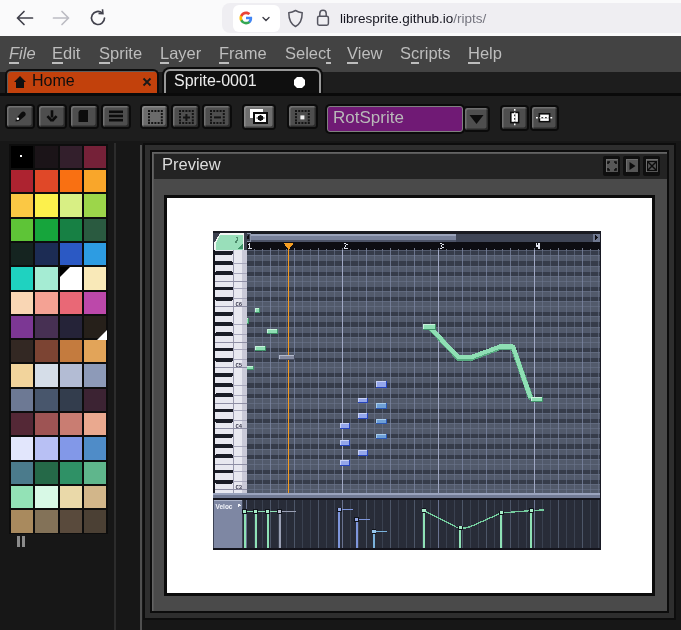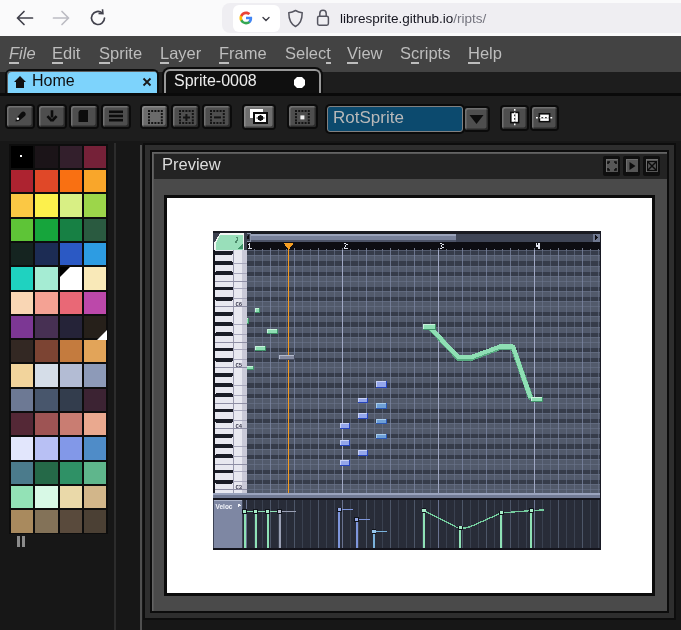--- a/index.html
+++ b/index.html
@@ -41,32 +41,32 @@
     <div class="abs" style="left:9px;top:44px;height:24px;font-size:16.5px;color:#bdbdbd;font-style:italic;"><span style="border-bottom:2px solid #bdbdbd;padding-bottom:0px;">F</span>ile</div>
     <div class="abs" style="left:52px;top:44px;height:24px;font-size:16.5px;color:#bdbdbd;"><span style="border-bottom:2px solid #bdbdbd;padding-bottom:0px;">E</span>dit</div>
     <div class="abs" style="left:99px;top:44px;height:24px;font-size:16.5px;color:#bdbdbd;"><span style="border-bottom:2px solid #bdbdbd;padding-bottom:0px;">S</span>prite</div>
     <div class="abs" style="left:160px;top:44px;height:24px;font-size:16.5px;color:#bdbdbd;"><span style="border-bottom:2px solid #bdbdbd;padding-bottom:0px;">L</span>ayer</div>
     <div class="abs" style="left:219px;top:44px;height:24px;font-size:16.5px;color:#bdbdbd;"><span style="border-bottom:2px solid #bdbdbd;padding-bottom:0px;">F</span>rame</div>
     <div class="abs" style="left:285px;top:44px;height:24px;font-size:16.5px;color:#bdbdbd;">Selec<span style="border-bottom:2px solid #bdbdbd;padding-bottom:0px;">t</span></div>
     <div class="abs" style="left:347px;top:44px;height:24px;font-size:16.5px;color:#bdbdbd;"><span style="border-bottom:2px solid #bdbdbd;padding-bottom:0px;">V</span>iew</div>
     <div class="abs" style="left:400px;top:44px;height:24px;font-size:16.5px;color:#bdbdbd;">S<span style="border-bottom:2px solid #bdbdbd;padding-bottom:0px;">c</span>ripts</div>
     <div class="abs" style="left:468px;top:44px;height:24px;font-size:16.5px;color:#bdbdbd;"><span style="border-bottom:2px solid #bdbdbd;padding-bottom:0px;">H</span>elp</div>
     <div class="abs" style="left:0;top:72px;width:681px;height:23px;background:#1d1d1d;"></div>
-<div class="abs" style="left:5px;top:69px;width:154px;height:26px;background:#7dd3fc;border:2px solid #0d0d0d;border-bottom:none;border-radius:6px 6px 0 0;box-sizing:border-box;box-shadow:inset 1px 1px 0 #5e5e5e;">
+<div class="abs" style="left:5px;top:69px;width:154px;height:26px;background:#c2410c;border:2px solid #0d0d0d;border-bottom:none;border-radius:6px 6px 0 0;box-sizing:border-box;box-shadow:inset 1px 1px 0 #5e5e5e;">
  <svg class="abs" style="left:6px;top:4px;" width="14" height="14" viewBox="0 0 14 14">
   <path d="M7 1 L13 7 L11 7 L11 13 L3 13 L3 7 L1 7 Z" fill="#101010"></path>
  </svg>
  <div class="abs" style="left:25px;top:1px;font-size:16px;color:#0e0e0e;">Home</div>
  <svg class="abs" style="left:133px;top:4px;" width="14" height="14" viewBox="0 0 14 14">
   <path d="M3.5 3.5 L10.5 10.5 M10.5 3.5 L3.5 10.5" stroke="#191919" stroke-width="1.8"></path>
  </svg>
 </div>
 
 <div class="abs" style="left:164px;top:69px;width:157px;height:26px;background:#0f0f0f;border:2px solid #989898;border-bottom:none;border-radius:6px 6px 0 0;box-sizing:border-box;box-shadow:0 0 0 2px #0d0d0d;">
- <div class="abs" style="left:8px;top:1px;font-size:16px;color:#ececec;">Sprite-0008</div>
+ <div class="abs" style="left:8px;top:1px;font-size:16px;color:#ececec;">Sprite-0001</div>
  <svg class="abs" style="left:127px;top:5px;" width="13" height="13" viewBox="0 0 13 13">
   <path d="M4 1 L9 1 L12 4 L12 9 L9 12 L4 12 L1 9 L1 4 Z" fill="#ffffff"></path>
  </svg>
 </div>
 <div class="abs" style="left:0;top:93px;width:681px;height:3px;background:#0a0a0a;"></div>
     <div class="abs" style="left:0;top:96px;width:681px;height:45px;background:#1d1d1d;"></div>
     <div class="abs" style="left:5px;top:104px;width:30px;height:25px;background:#4e4e4e;border:2px solid #0b0b0b;border-radius:4px;box-sizing:border-box;box-shadow:inset 1.5px 1.5px 0 rgba(255,255,255,0.20), inset -1.5px -1.5px 0 rgba(0,0,0,0.45);">
       <svg class="abs" style="left:5px;top:2px;" width="16" height="16" viewBox="0 0 16 16">
         <path d="M3.5 13.5 L4 10.5 L9.5 4.2 a2.6 2.6 0 0 1 3.7 3.6 L7 13 Z" fill="#0c0c0c"></path>
         <circle cx="5.8" cy="10.8" r="1.3" fill="#ffffff"></circle>
@@ -174,21 +174,21 @@
         <rect x="14.8" y="14" width="2" height="2" fill="#141414"></rect>
         <rect x="2" y="5.0" width="2" height="2" fill="#141414"></rect>
         <rect x="14.8" y="5.0" width="2" height="2" fill="#141414"></rect>
         <rect x="2" y="8.2" width="2" height="2" fill="#141414"></rect>
         <rect x="14.8" y="8.2" width="2" height="2" fill="#141414"></rect>
         <rect x="2" y="11.4" width="2" height="2" fill="#141414"></rect>
         <rect x="14.8" y="11.4" width="2" height="2" fill="#141414"></rect>
         <rect x="7.4" y="7.4" width="4" height="4" fill="#f2f2f2"></rect>
       </svg>
     </div>
-<div class="abs" style="left:327px;top:106px;width:136px;height:26px;background:#0c4a6e;border:1.5px solid #818181;border-radius:3px;box-sizing:border-box;box-shadow:0 0 0 2px #0b0b0b;">
+<div class="abs" style="left:327px;top:106px;width:136px;height:26px;background:#701a75;border:1.5px solid #818181;border-radius:3px;box-sizing:border-box;box-shadow:0 0 0 2px #0b0b0b;">
  <div class="abs" style="left:5px;top:0.5px;font-size:17px;color:#b9b9b9;">RotSprite</div>
 </div>
 <div class="abs" style="left:463px;top:106px;width:27px;height:26px;background:#4e4e4e;border:2px solid #0b0b0b;border-radius:4px;box-sizing:border-box;box-shadow:inset 1.5px 1.5px 0 rgba(255,255,255,0.20), inset -1.5px -1.5px 0 rgba(0,0,0,0.45);">
       <svg class="abs" style="left:3px;top:5px;" width="17" height="13" viewBox="0 0 17 13">
         <path d="M1.5 2 L15.5 2 L8.5 11 Z" fill="#0c0c0c"></path>
       </svg>
     </div>
     <div class="abs" style="left:500px;top:105px;width:29px;height:26px;background:#4e4e4e;border:2px solid #0b0b0b;border-radius:4px;box-sizing:border-box;box-shadow:inset 1.5px 1.5px 0 rgba(255,255,255,0.20), inset -1.5px -1.5px 0 rgba(0,0,0,0.45);">
       <svg class="abs" style="left:4px;top:2px;" width="17" height="17" viewBox="0 0 17 17">
         <rect x="4" y="2.6" width="9.4" height="11.8" fill="#0d0d0d"></rect>

